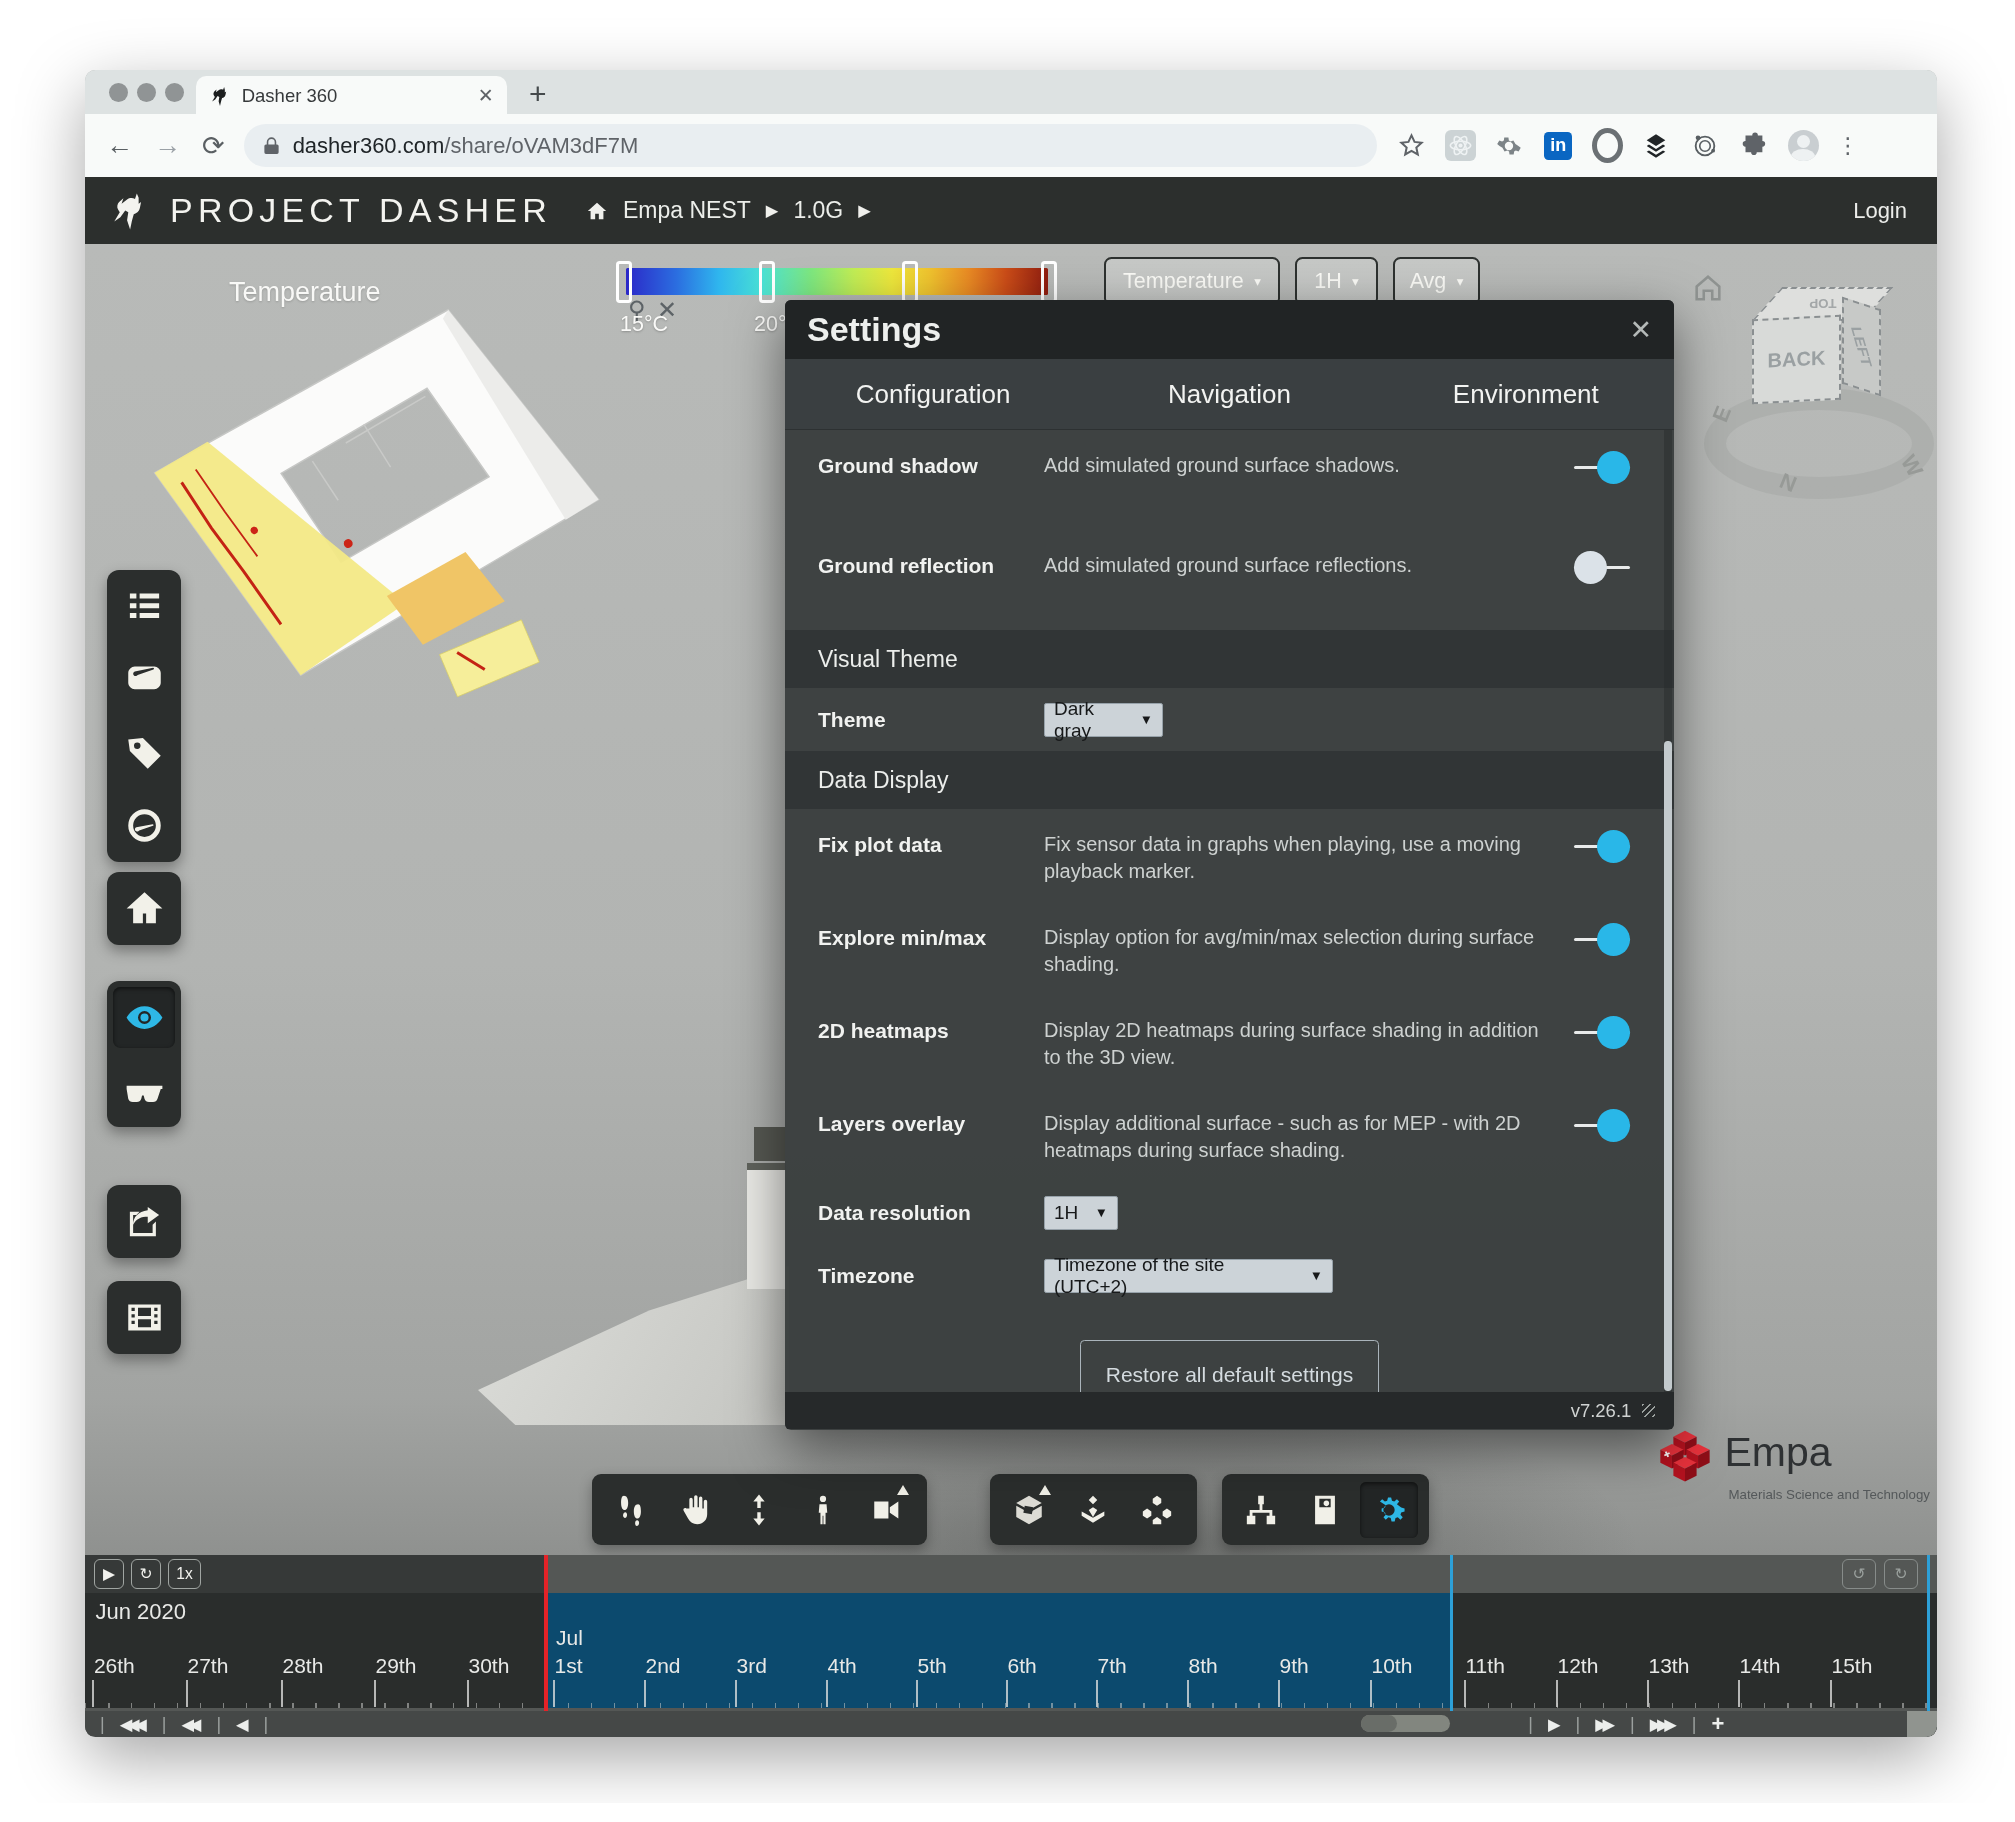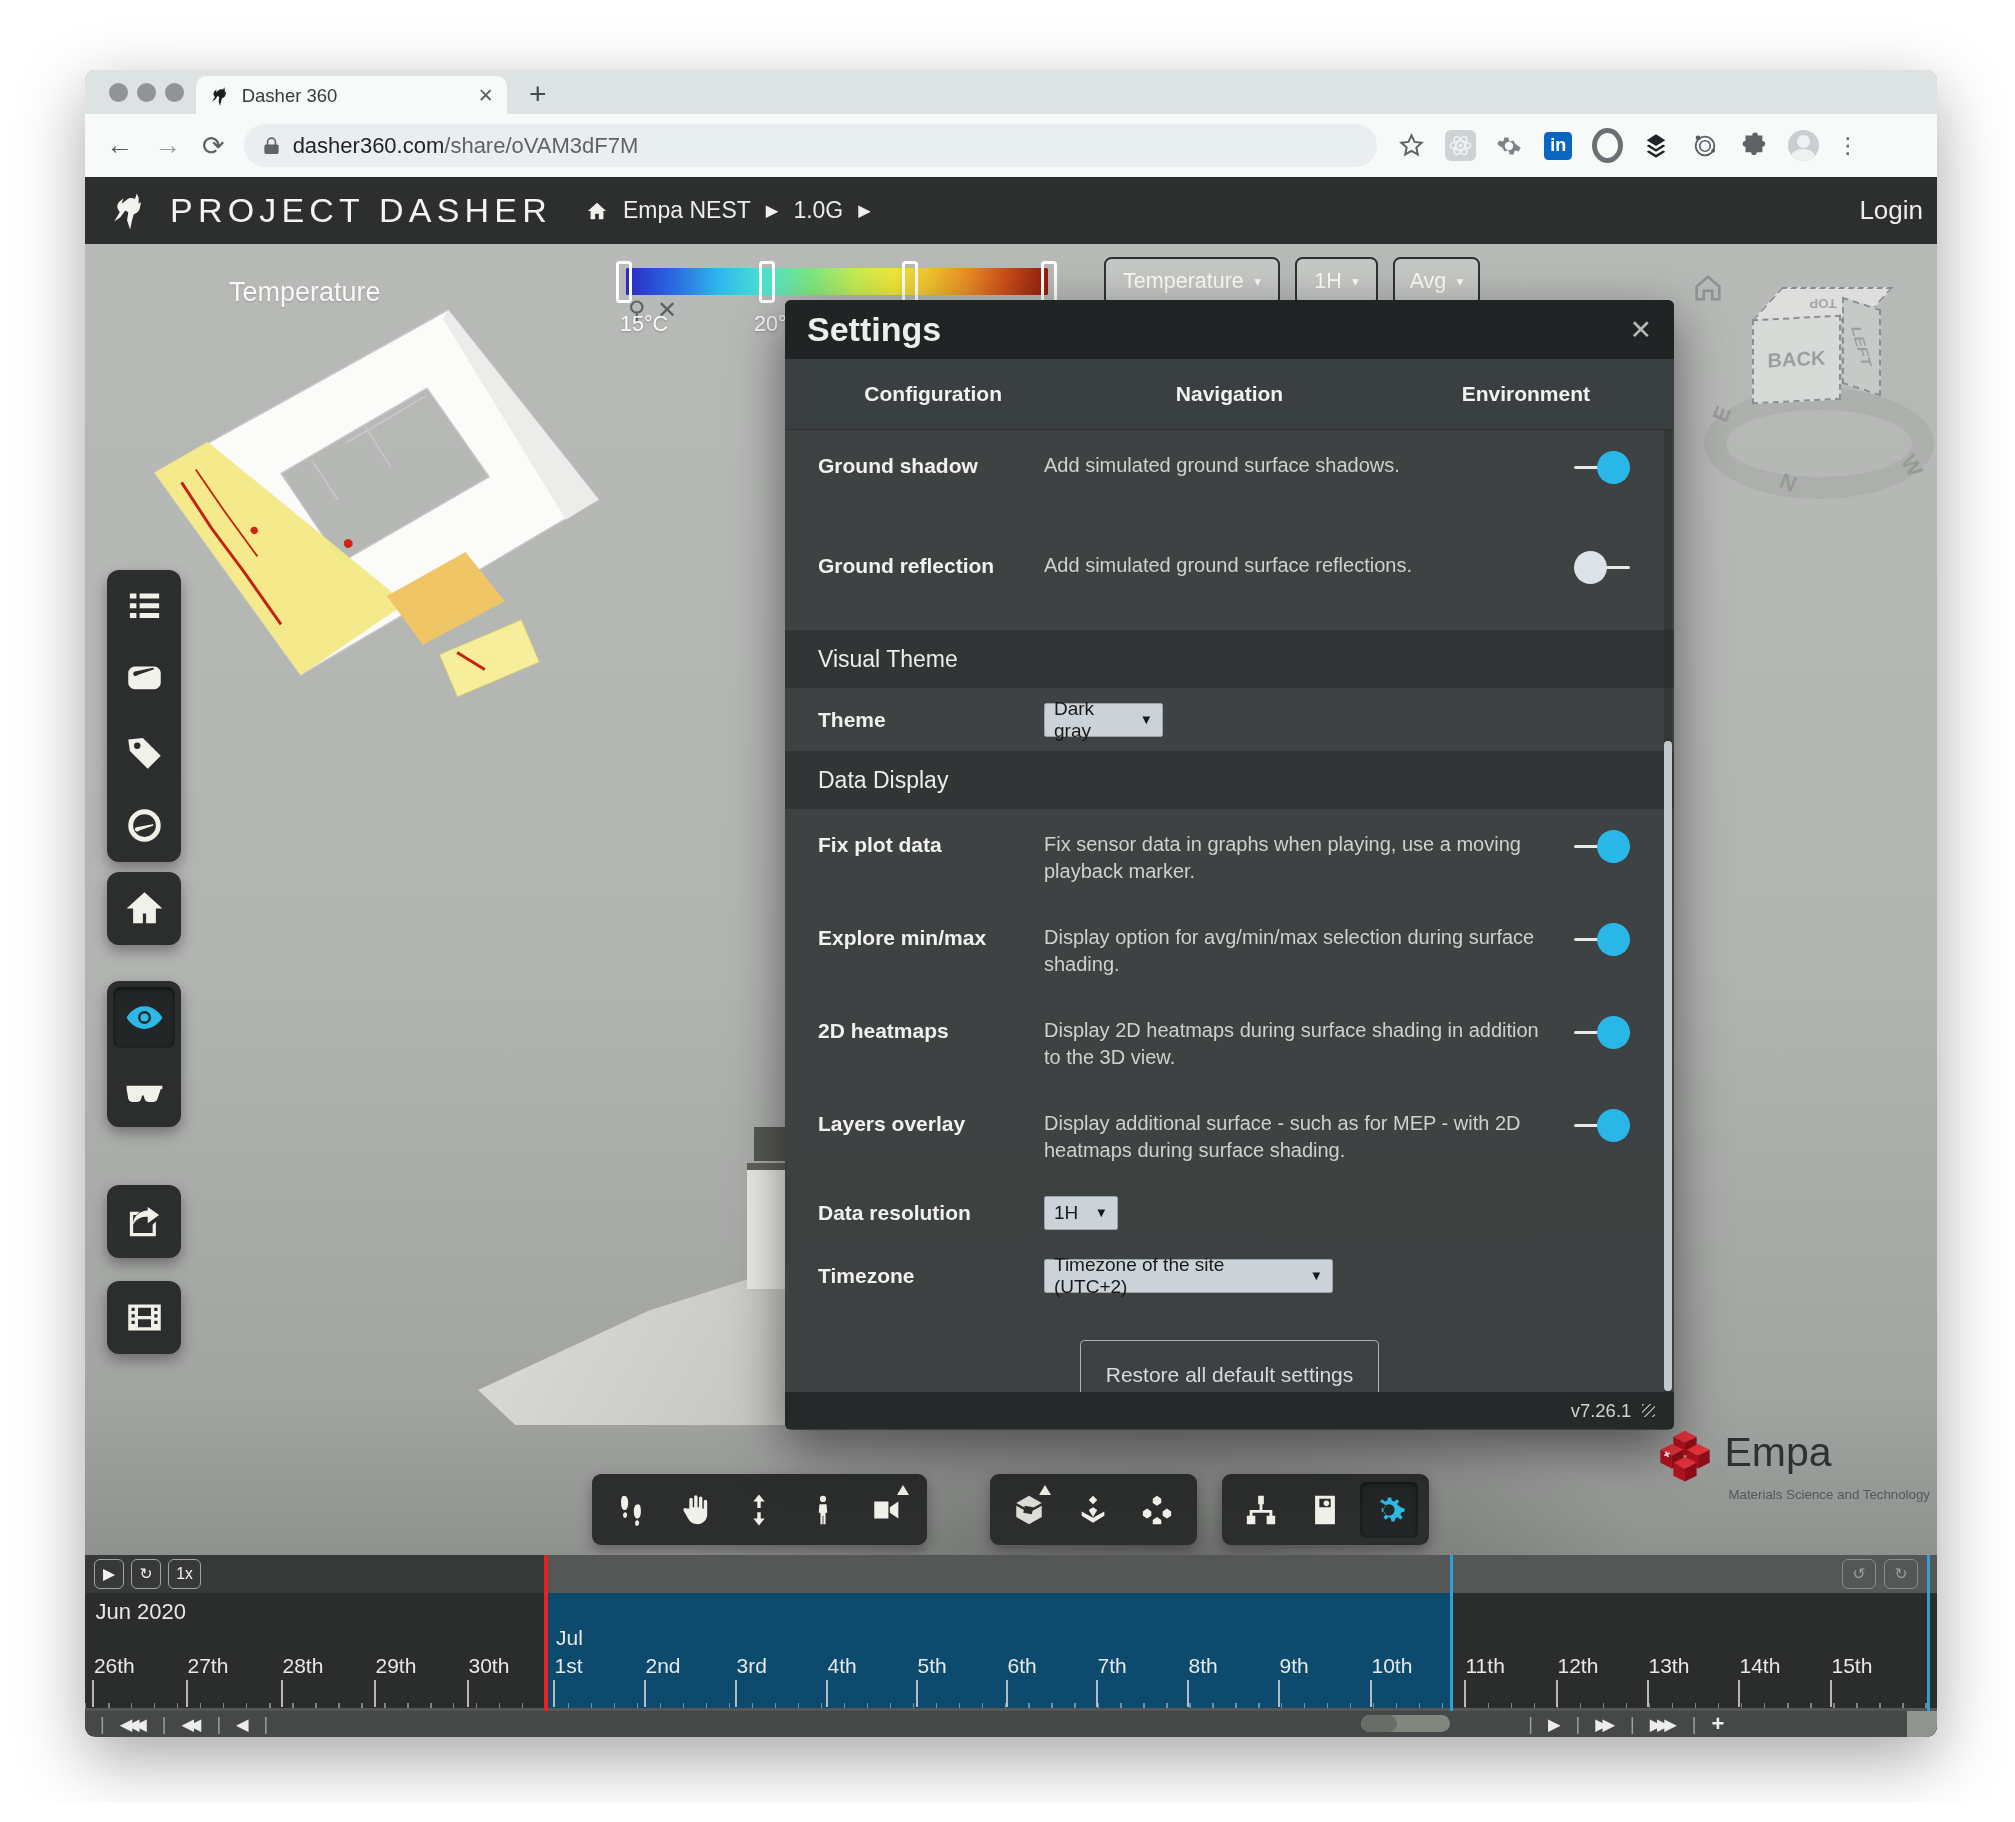--- a/index.html
+++ b/index.html
@@ -28,21 +28,21 @@
   .ring{width:22px;height:25px;border:5.2px solid #6b7074;border-radius:50%;}
   .avatar{width:31px;height:31px;border-radius:50%;background:#c9ced1;position:relative;overflow:hidden;}
   .avatar:before{content:"";position:absolute;left:9px;top:5.2px;width:13.3px;height:13.3px;border-radius:50%;background:#eef1f2;}
   .avatar:after{content:"";position:absolute;left:3.7px;top:19px;width:24px;height:15px;border-radius:50% 50% 0 0;background:#eef1f2;}
   .dots3{font-size:22px;color:#5f6368;letter-spacing:0;}
   
   .appheader{position:absolute;left:0;top:107px;width:100%;height:67px;background:#2c2f2d;display:flex;align-items:center;color:#eceeea;}
   .brand{font-size:34px;letter-spacing:5.2px;color:#f3f3ef;font-weight:300;margin-left:21px;}
   .crumbs{display:flex;align-items:center;gap:15px;margin-left:34px;font-size:23px;}
   .crumb-arrow{font-size:16.3px;color:#f0f0ec;}
-  .login{margin-left:auto;margin-right:14px;font-size:26px;color:#ecedea;}
+  .login{margin-left:auto;margin-right:30px;font-size:22px;color:#ecedea;}
   
   .viewport{position:absolute;left:0;top:174px;width:1852px;height:1311px;overflow:hidden;
             background:linear-gradient(180deg,#b8bab8 0%,#b2b4b2 55%,#a2a4a2 88%,#8f918f 100%);}
   .vp-title{position:absolute;left:144px;top:33px;font-size:27px;color:rgba(252,252,250,.96);text-shadow:0 0.7px 2.2px rgba(0,0,0,.18);}
   .legend-bar{position:absolute;left:541px;top:24.4px;width:422px;height:27px;border-radius:1.5px;
     background:linear-gradient(90deg,#2b28c8 0%,#2b6ee0 12%,#2fb6ee 22%,#49e0d6 32%,#7fe87f 44%,#c2ee55 54%,#eee83c 63%,#f0c32e 72%,#ea8c24 81%,#cc4d18 90%,#8f1d10 100%);}
   .lmark{position:absolute;top:-7.4px;width:10.4px;height:36px;border:3.7px solid #fff;border-radius:3.7px;}
   .legend-tick{position:absolute;top:68px;font-size:21.5px;color:#fafaf8;text-shadow:0 0.7px 2.2px rgba(0,0,0,.25);}
   .pinicon,.xicon{position:absolute;top:52px;font-size:24px;color:#5d6367;}
   .vp-dd{position:absolute;top:13.3px;height:49px;border:2.2px solid #2e3230;border-radius:7.4px;
@@ -75,21 +75,21 @@
   .sbbtn.active{position:relative;}
   .sbbtn.active:before{content:"";position:absolute;inset:6px;background:#232626;border-radius:7.4px;box-shadow:inset 0 1.5px 4.4px rgba(0,0,0,.6);}
   .sbbtn.active svg{position:relative;fill:#2eb8e6;}
   
   .dialog{position:absolute;left:700px;top:56px;width:889px;height:1130px;border-radius:6px;overflow:hidden;
           box-shadow:0 18px 52px rgba(0,0,0,.5);background:rgba(58,62,62,.97);}
   .dlg-title{height:59px;background:#212425;display:flex;align-items:center;padding:0 22px;}
   .dlg-title .t{font-size:34px;font-weight:700;color:#edefed;flex:1;}
   .dlg-x{font-size:27px;color:#b4b9b8;font-weight:300;}
   .dlg-tabs{height:70px;background:#3a3f41;display:flex;border-bottom:1.5px solid #2d3132;}
-  .dtab{flex:1;display:flex;align-items:center;justify-content:center;font-size:21px;font-weight:bold;color:#f2f3f1;position:relative;}
+  .dtab{flex:1;display:flex;align-items:center;justify-content:center;font-size:26px;font-weight:normal;color:#f2f3f1;position:relative;}
   .dtab.active{color:#2eb8e6;}
   .dtab.active:after{content:"";position:absolute;left:50%;transform:translateX(-50%);bottom:7.4px;width:126px;height:6px;background:#2eb8e6;}
   .dlg-body{position:relative;height:962px;overflow:hidden;}
   .srow{display:flex;align-items:flex-start;padding:22px 44px 0 33px;box-sizing:border-box;height:100px;}
   .toggle-row{height:93px;}
   .toggle-row.tall{height:100px;}
   .slabel{width:226px;font-size:21px;font-weight:bold;color:#f1f2f0;flex-shrink:0;line-height:27px;}
   .sdesc{flex:1;font-size:20px;color:#cdd1d0;line-height:27px;padding-right:30px;}
   .toggle{position:relative;width:56px;height:34px;flex-shrink:0;margin-top:-1.5px;}
   .toggle .tline{position:absolute;left:0;right:0;top:15.6px;height:3px;background:#e8eaea;border-radius:1.5px;}

